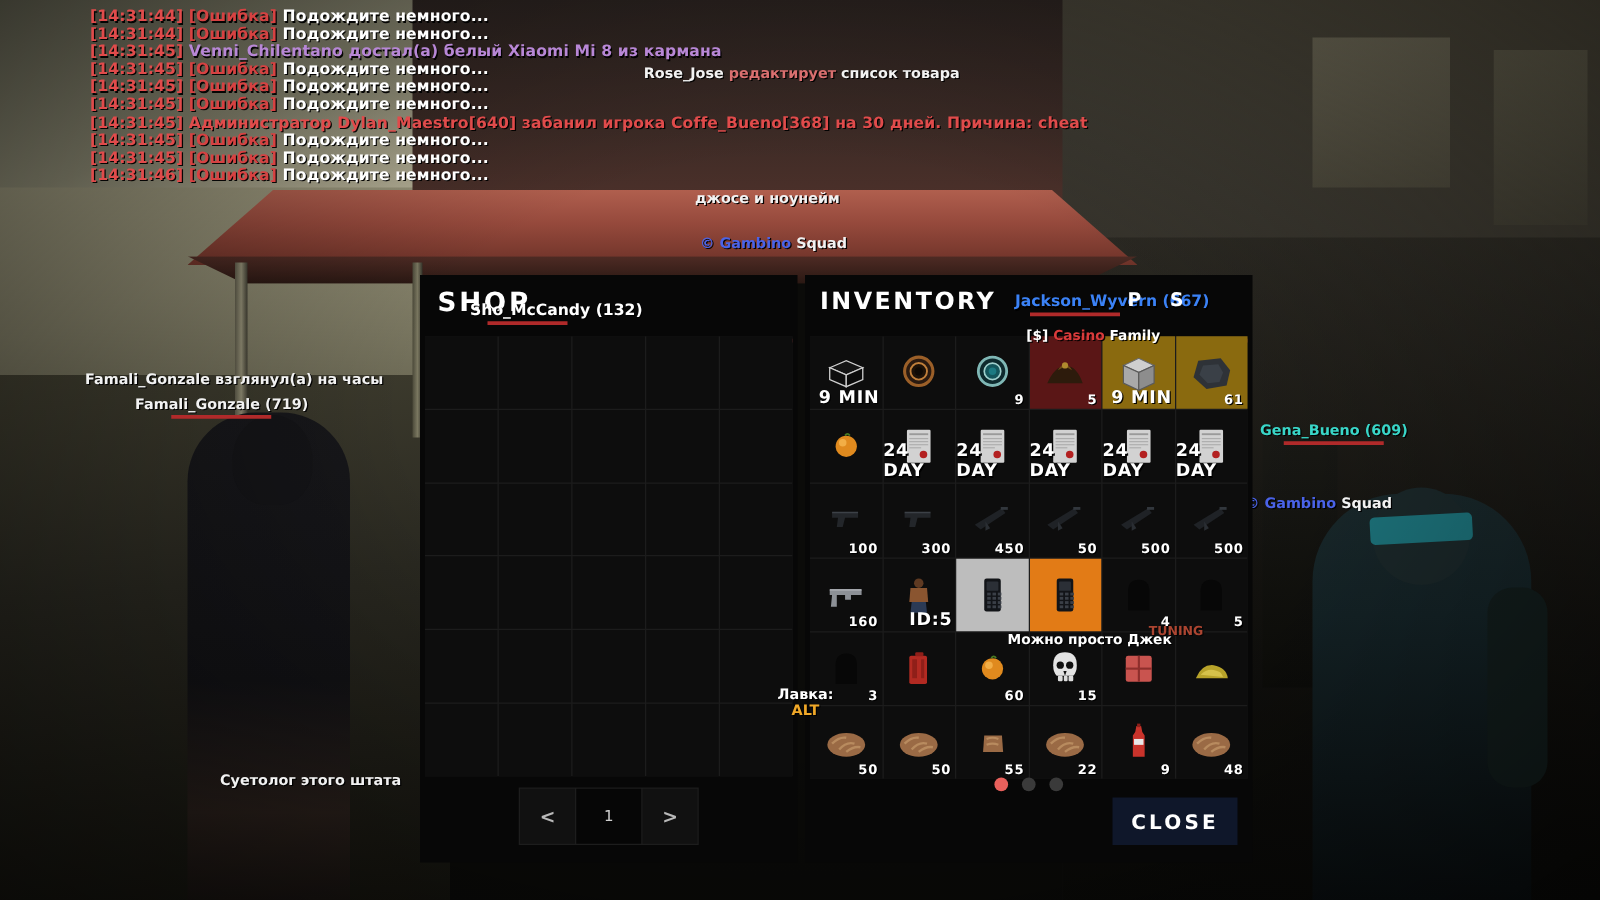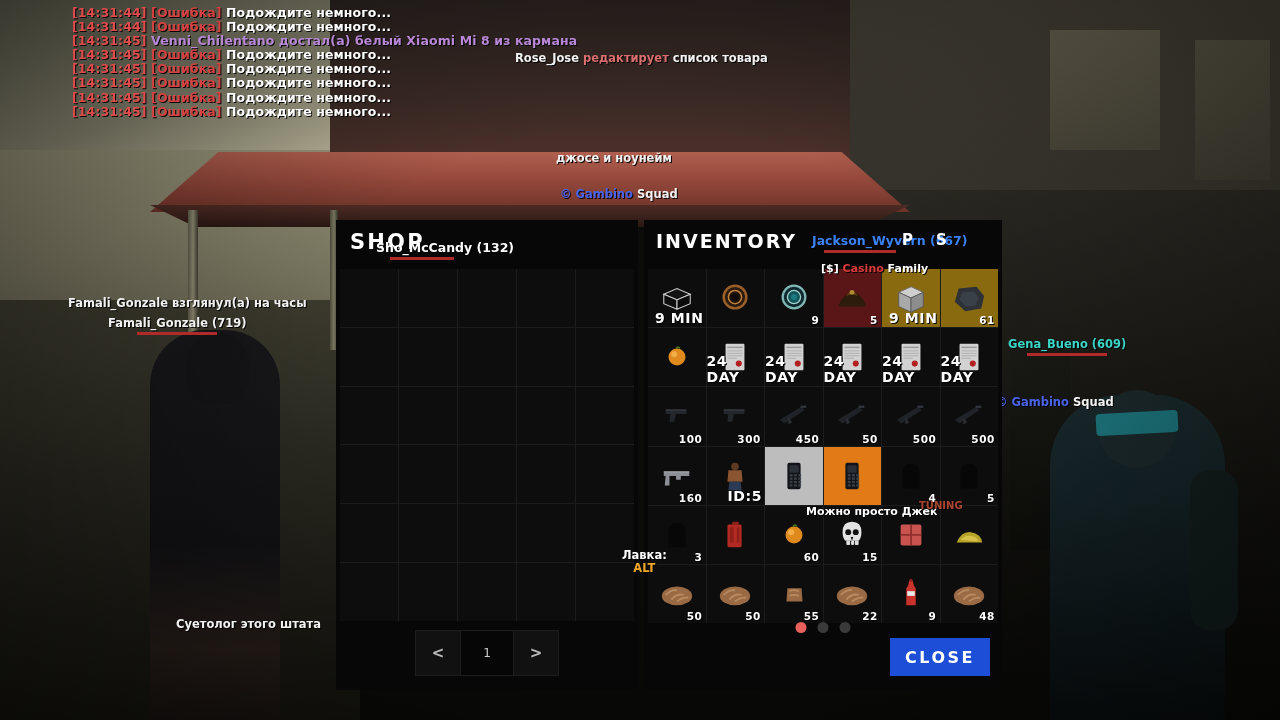--- a/index.html
+++ b/index.html
@@ -203,21 +203,21 @@
   .pg-num { width:52px; height:44px; background:#060606; color:#cfcfcf;
     display:flex; align-items:center; justify-content:center; font-size:12px; }
 
   .dots { position:absolute; left:50%; transform:translateX(-50%); top:402px;
     display:flex; gap:11px; }
   .dot { width:11px; height:11px; border-radius:50%; background:#3a3a3a; }
   .dot.active { background:#e8605c; }
 
   .close-btn {
     position:absolute; right:12px; bottom:14px;
-    width:100px; height:38px; background:#1d4ed8; color:#ffffff;
+    width:100px; height:38px; background:#0f172a; color:#ffffff;
     display:flex; align-items:center; justify-content:center;
     font-size:16px; font-weight:700; letter-spacing:2.5px;
   }
 
   
   .shop-hint {
     position:absolute; left:622px; top:549px; z-index:60; text-align:center;
     font-size:11.5px; font-weight:700; line-height:13px;
     text-shadow:1px 1px 0 rgba(0,0,0,.95);
   }
@@ -252,22 +252,24 @@
     <div class="vignette"></div>
   </div>
 
   <div id="chat">
       <div class="chat-line"><span class="c-time">[14:31:44] </span><span class="c-err">[Ошибка] </span><span class="c-white">Подождите немного...</span></div>
       <div class="chat-line"><span class="c-time">[14:31:44] </span><span class="c-err">[Ошибка] </span><span class="c-white">Подождите немного...</span></div>
       <div class="chat-line"><span class="c-time">[14:31:45] </span><span class="c-purple">Venni_Chilentano достал(а) белый Xiaomi Mi 8 из кармана</span></div>
       <div class="chat-line"><span class="c-time">[14:31:45] </span><span class="c-err">[Ошибка] </span><span class="c-white">Подождите немного...</span></div>
       <div class="chat-line"><span class="c-time">[14:31:45] </span><span class="c-err">[Ошибка] </span><span class="c-white">Подождите немного...</span></div>
       <div class="chat-line"><span class="c-time">[14:31:45] </span><span class="c-err">[Ошибка] </span><span class="c-white">Подождите немного...</span></div>
+      <div class="chat-line"><span class="c-time">[14:31:45] </span><span class="c-red">Администратор Dylan_Maestro[640] забанил игрока Coffe_Bueno[368] на 30 дней. Причина: cheat</span></div>
       <div class="chat-line"><span class="c-time">[14:31:45] </span><span class="c-err">[Ошибка] </span><span class="c-white">Подождите немного...</span></div>
       <div class="chat-line"><span class="c-time">[14:31:45] </span><span class="c-err">[Ошибка] </span><span class="c-white">Подождите немного...</span></div>
+      <div class="chat-line"><span class="c-time">[14:31:46] </span><span class="c-err">[Ошибка] </span><span class="c-white">Подождите немного...</span></div>
     </div>
 
   <div class="tag" style="left:515px; top:51px;">
     <span class="t-white">Rose_Jose</span>
     <span class="t-pink">редактирует</span>
     <span class="t-white">список товара</span>
   </div>
 
   <div class="tag t-white" style="left:556px; top:151px;">джосе и ноунейм</div>
 

